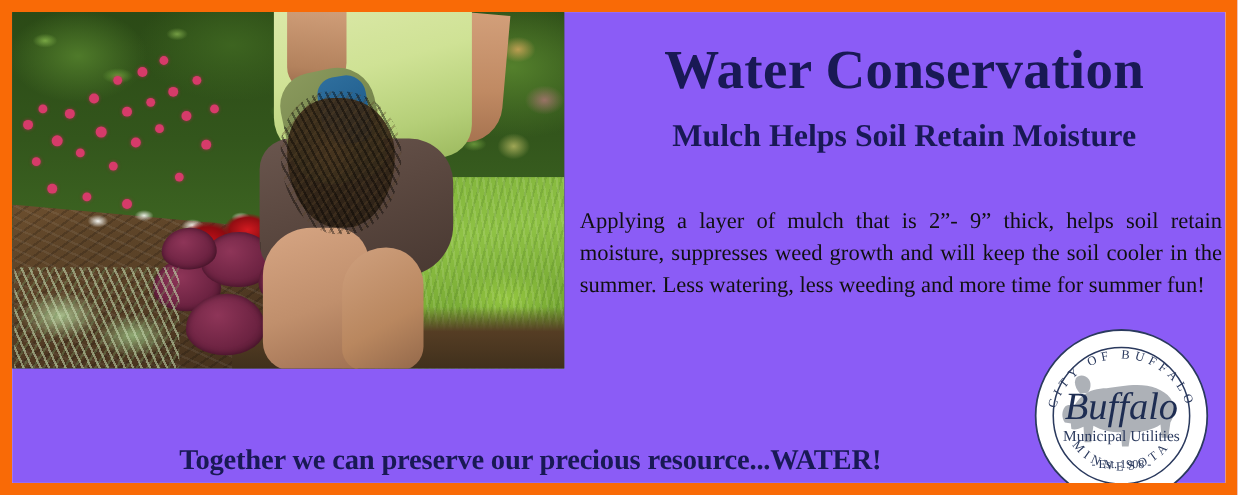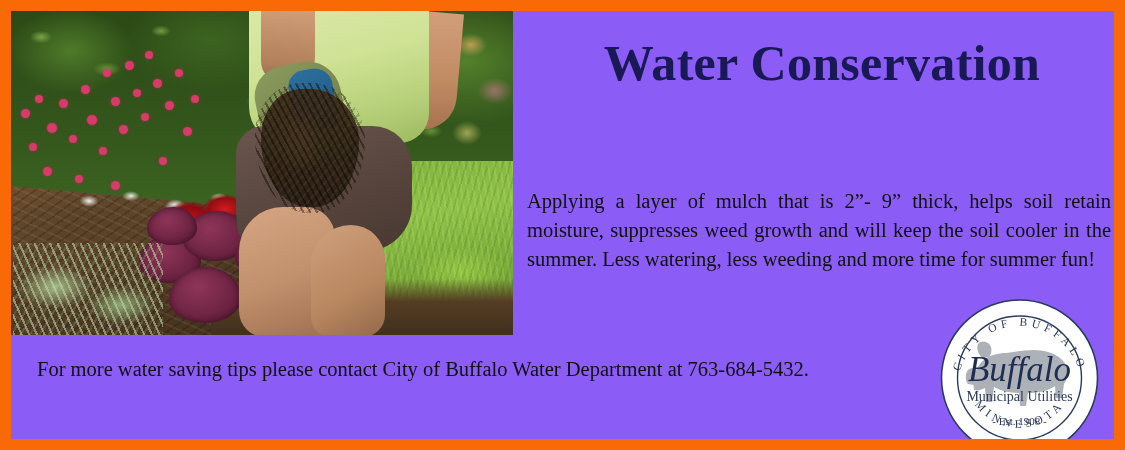--- a/index.html
+++ b/index.html
@@ -340,24 +340,25 @@
       <div class="photo-layer shorts"></div>
       <div class="photo-layer leg-left"></div>
       <div class="photo-layer leg-right"></div>
       <div class="photo-layer arm-left"></div>
       <div class="photo-layer glove"></div>
       <div class="photo-layer glove2"></div>
       <div class="photo-layer mulch-handful"></div>
     </div>
 
     <div class="title">Water Conservation</div>
+    <div class="subtitle">Mulch Helps Soil Retain Moisture</div>
 
     <div class="body-copy">Applying a layer of mulch that is 2”- 9” thick, helps soil retain moisture, suppresses weed growth and will keep the soil cooler in the summer.  Less watering, less weeding and more time for summer fun!</div>
 
-    <div class="contact-line">For more water saving tips  please contact City of Buffalo Water Department at 763-684-5432.</div>
+    <div class="tagline">Together we can preserve our precious resource...WATER!</div>
 
     <div class="seal">
       <svg viewBox="0 0 163 160" xmlns="http://www.w3.org/2000/svg">
         <defs>
           <path id="arcTop" d="M 20,82 A 62,62 0 0 1 143,82" fill="none"></path>
           <path id="arcBottom" d="M 27,82 A 55,55 0 0 0 136,82" fill="none"></path>
         </defs>
 
         <circle cx="81.5" cy="80" r="78" fill="#ffffff" stroke="#2b3a5e" stroke-width="1.6"></circle>
         <circle cx="81.5" cy="80" r="62" fill="#ffffff" stroke="#2b3a5e" stroke-width="1.4"></circle>

